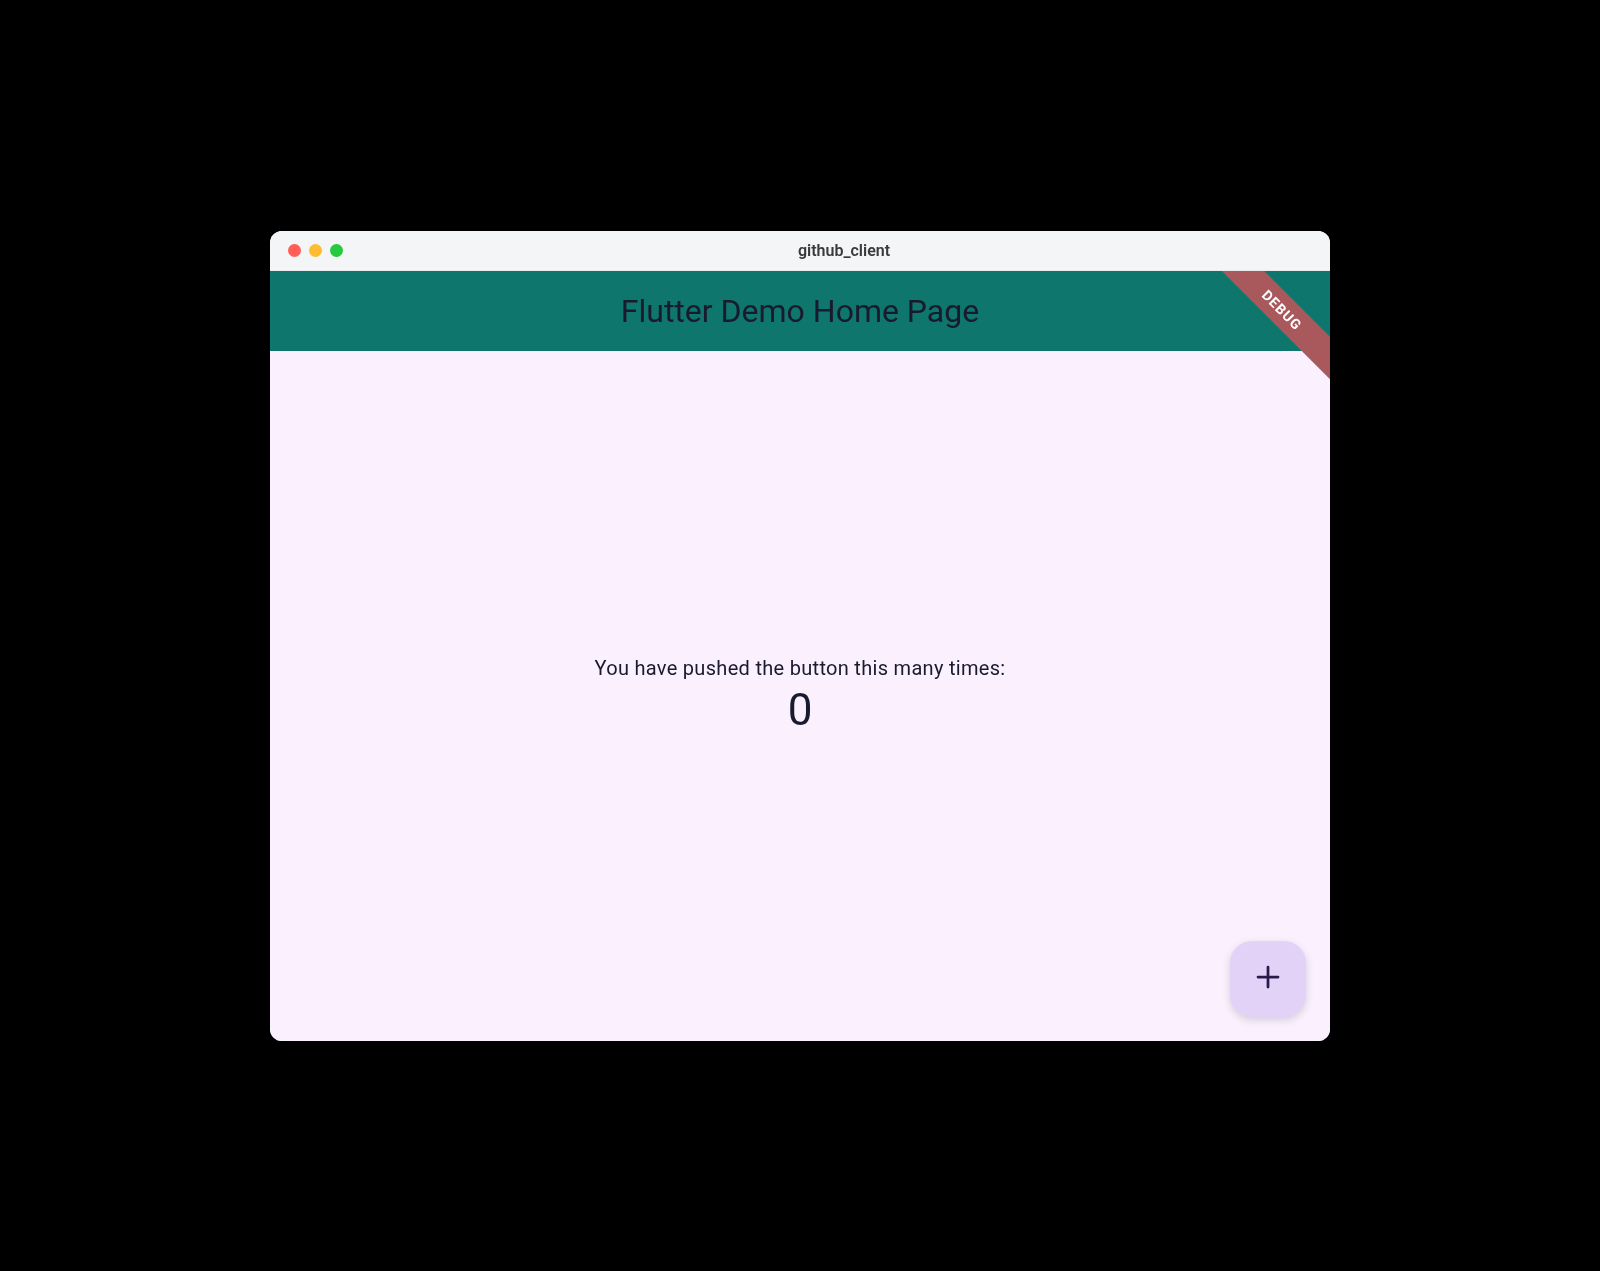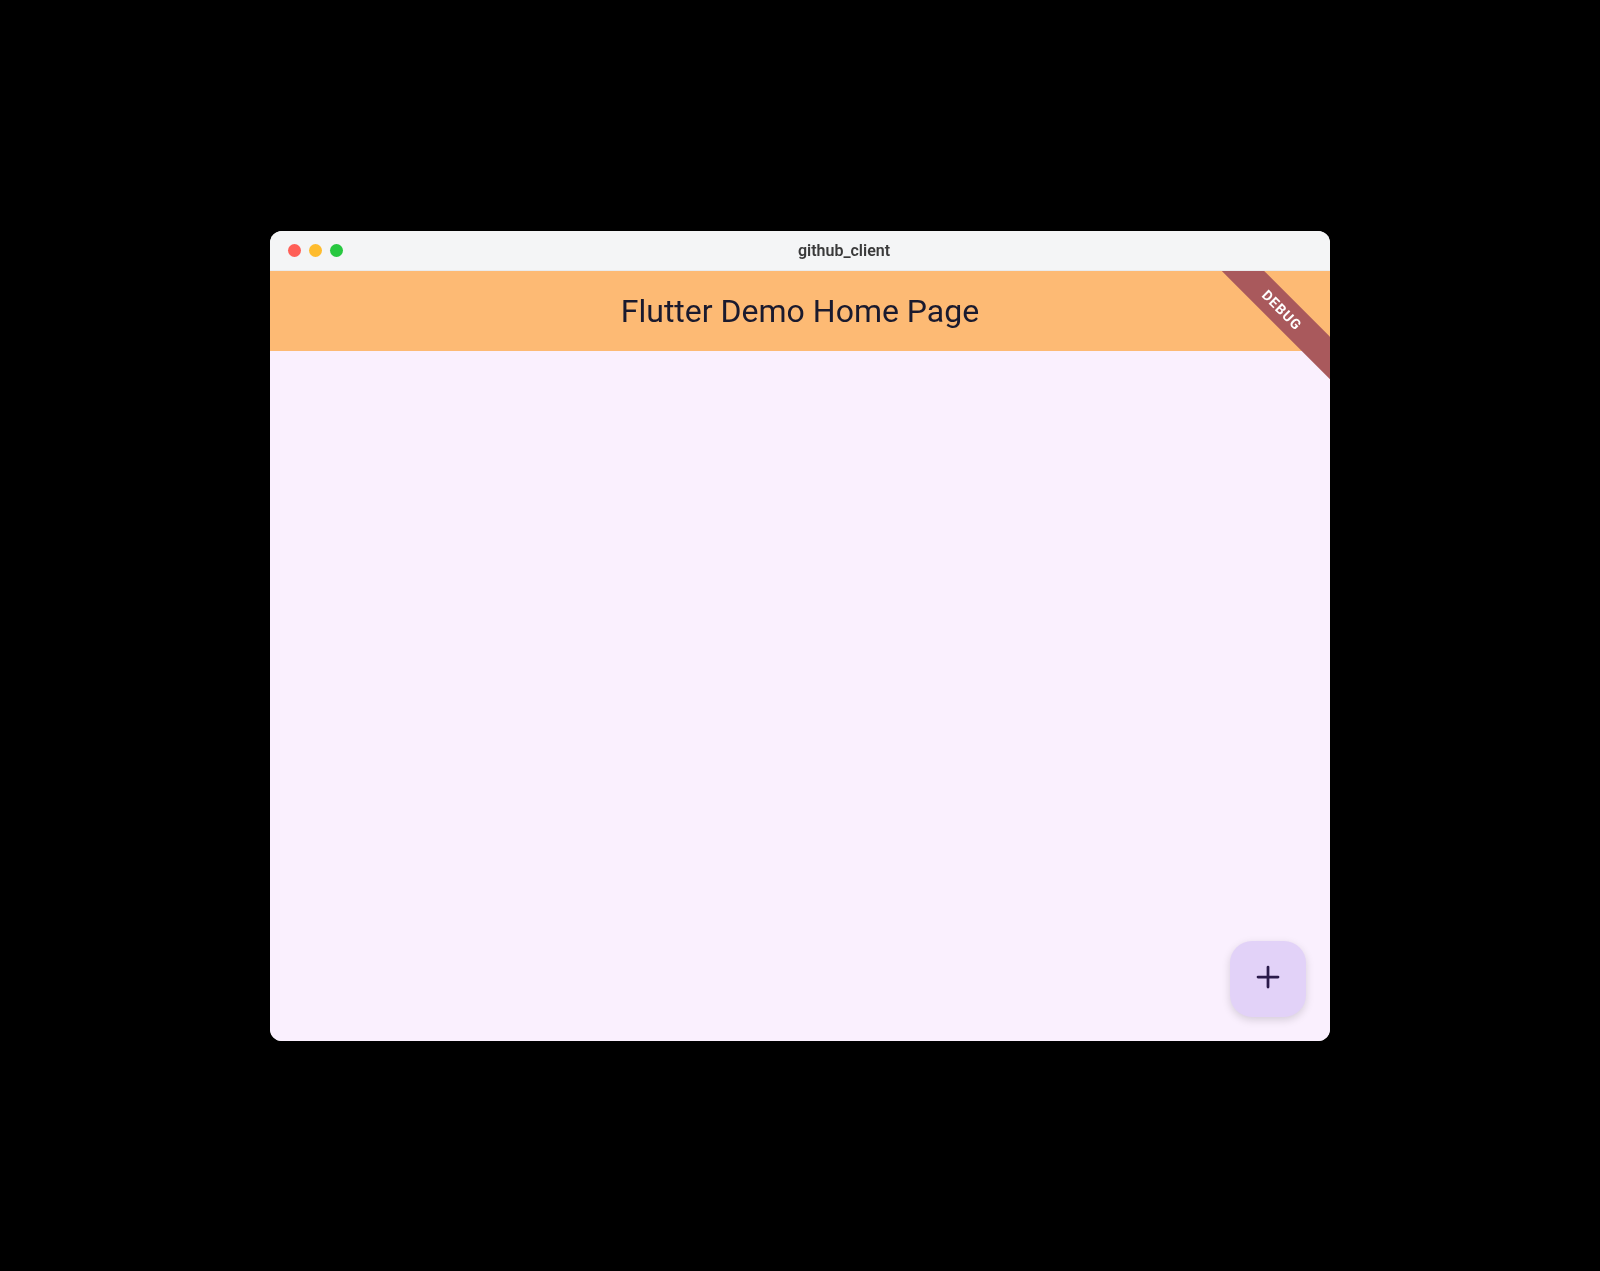--- a/index.html
+++ b/index.html
@@ -69,21 +69,21 @@
       flex: 1;
       display: flex;
       flex-direction: column;
       background: #faf0fe;
       position: relative;
       overflow: hidden;
     }
     
     .app-bar {
       height: 80px;
-      background: #fdba74;
+      background: #0f766e;
       display: flex;
       align-items: center;
       justify-content: center;
     }
     
     .app-bar-title {
       font-size: 32px;
       font-weight: 400;
       color: #1a1a2e;
     }
@@ -174,20 +174,24 @@
   <div class="app-content">
 
     <div class="app-bar">
       <div class="app-bar-title">Flutter Demo Home Page</div>
     </div>
 
     <div class="debug-banner">
       <div class="debug-ribbon">DEBUG</div>
     </div>
 
+    <div class="body-content">
+      <div class="counter-label">You have pushed the button this many times:</div>
+      <div class="counter-value">0</div>
+    </div>
 
     <button class="fab">
       <span>
         <svg viewBox="0 0 24 24" fill="none" stroke="#2a1a4a" stroke-width="2.2" stroke-linecap="round">
           <line x1="12" y1="4" x2="12" y2="20"></line>
           <line x1="4" y1="12" x2="20" y2="12"></line>
         </svg>
       </span>
     </button>
 

